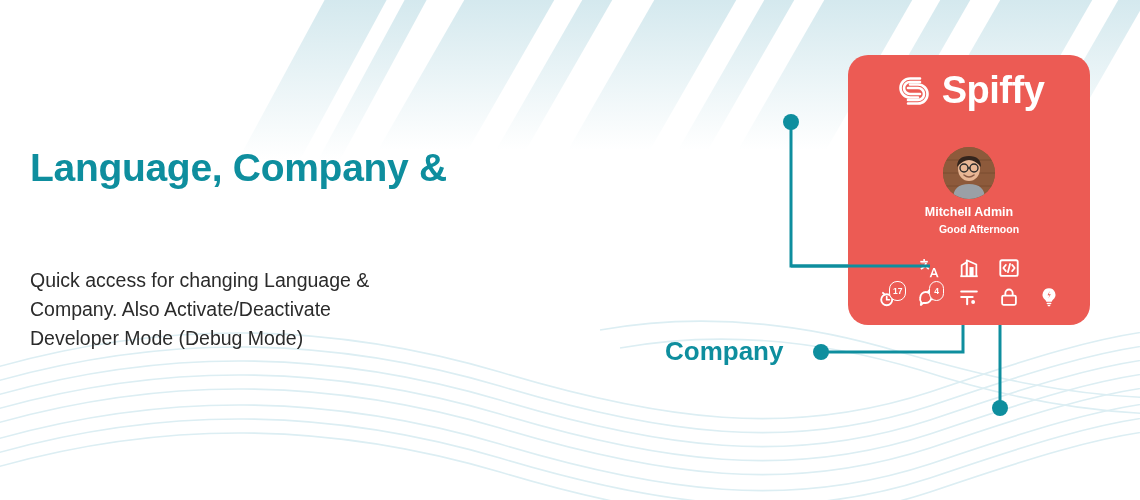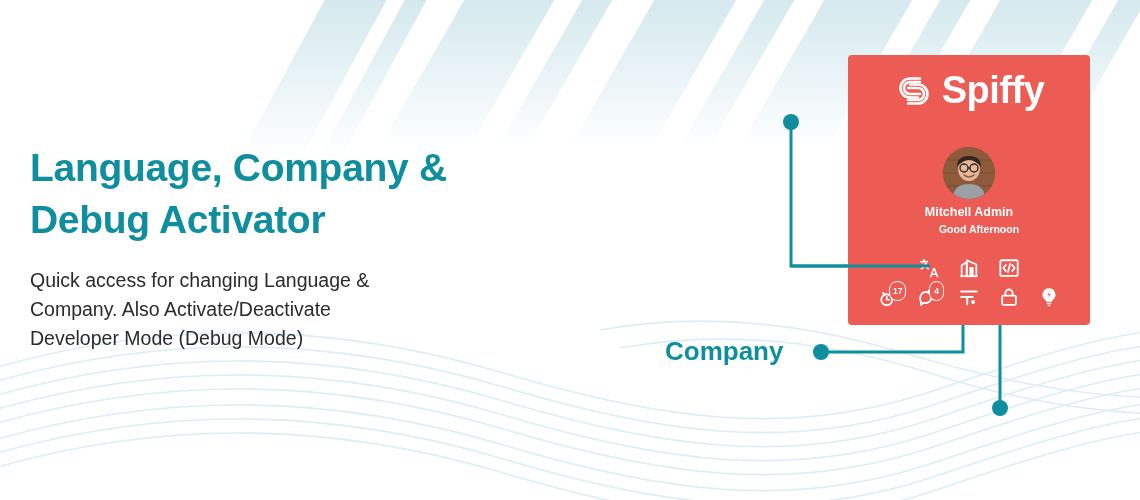--- a/index.html
+++ b/index.html
@@ -33,21 +33,21 @@
     color:#0E8E9E; font-weight:bold; font-size:26px;
     white-space:nowrap;
   }
   #callout-language { left:620px; top:108px; }
   #callout-company  { left:665px; top:336px; }
   #callout-debug    { left:632px; top:393px; }
 
   
   .card {
     position:absolute; left:848px; top:55px; width:242px; height:270px;
-    background:#EC5B54; border-radius:4px;
+    background:#EC5B54; border-radius:20px;
   }
   .logo-row {
     position:absolute; left:0; right:0; top:14px;
     display:flex; align-items:center; justify-content:center; gap:8px;
   }
   .logo-word {
     color:#ffffff; font-size:38px; font-weight:bold; letter-spacing:-0.5px;
   }
   .avatar {
     position:absolute; left:50%; top:92px; transform:translateX(-50%);
@@ -116,21 +116,20 @@
       <path d="M-20,444 C160,390 330,394 500,444 C660,492 790,510 930,464 C1030,430 1100,408 1160,402"></path>
       <path d="M-20,458 C160,404 330,408 500,458 C660,506 790,524 930,478 C1030,444 1100,422 1160,416"></path>
       <path d="M-20,472 C160,418 330,422 500,472 C660,520 790,538 930,492 C1030,458 1100,436 1160,430"></path>
       <path d="M600,330 C700,312 800,322 900,352 C990,378 1070,396 1160,398"></path>
       <path d="M620,348 C720,330 820,340 920,370 C1000,396 1080,412 1160,414"></path>
     </g>
   </svg>
 
   <h1 class="headline">
     <span>Language, Company &amp;</span>
-    <span class="l2">Debug Activator</span>
   </h1>
 
   <p class="subcopy">
     <span>Quick access for changing Language &amp;</span>
     <span>Company. Also Activate/Deactivate</span>
     <span>Developer Mode (Debug Mode)</span>
   </p>
 
   <div class="callout" id="callout-company">Company</div>
 

